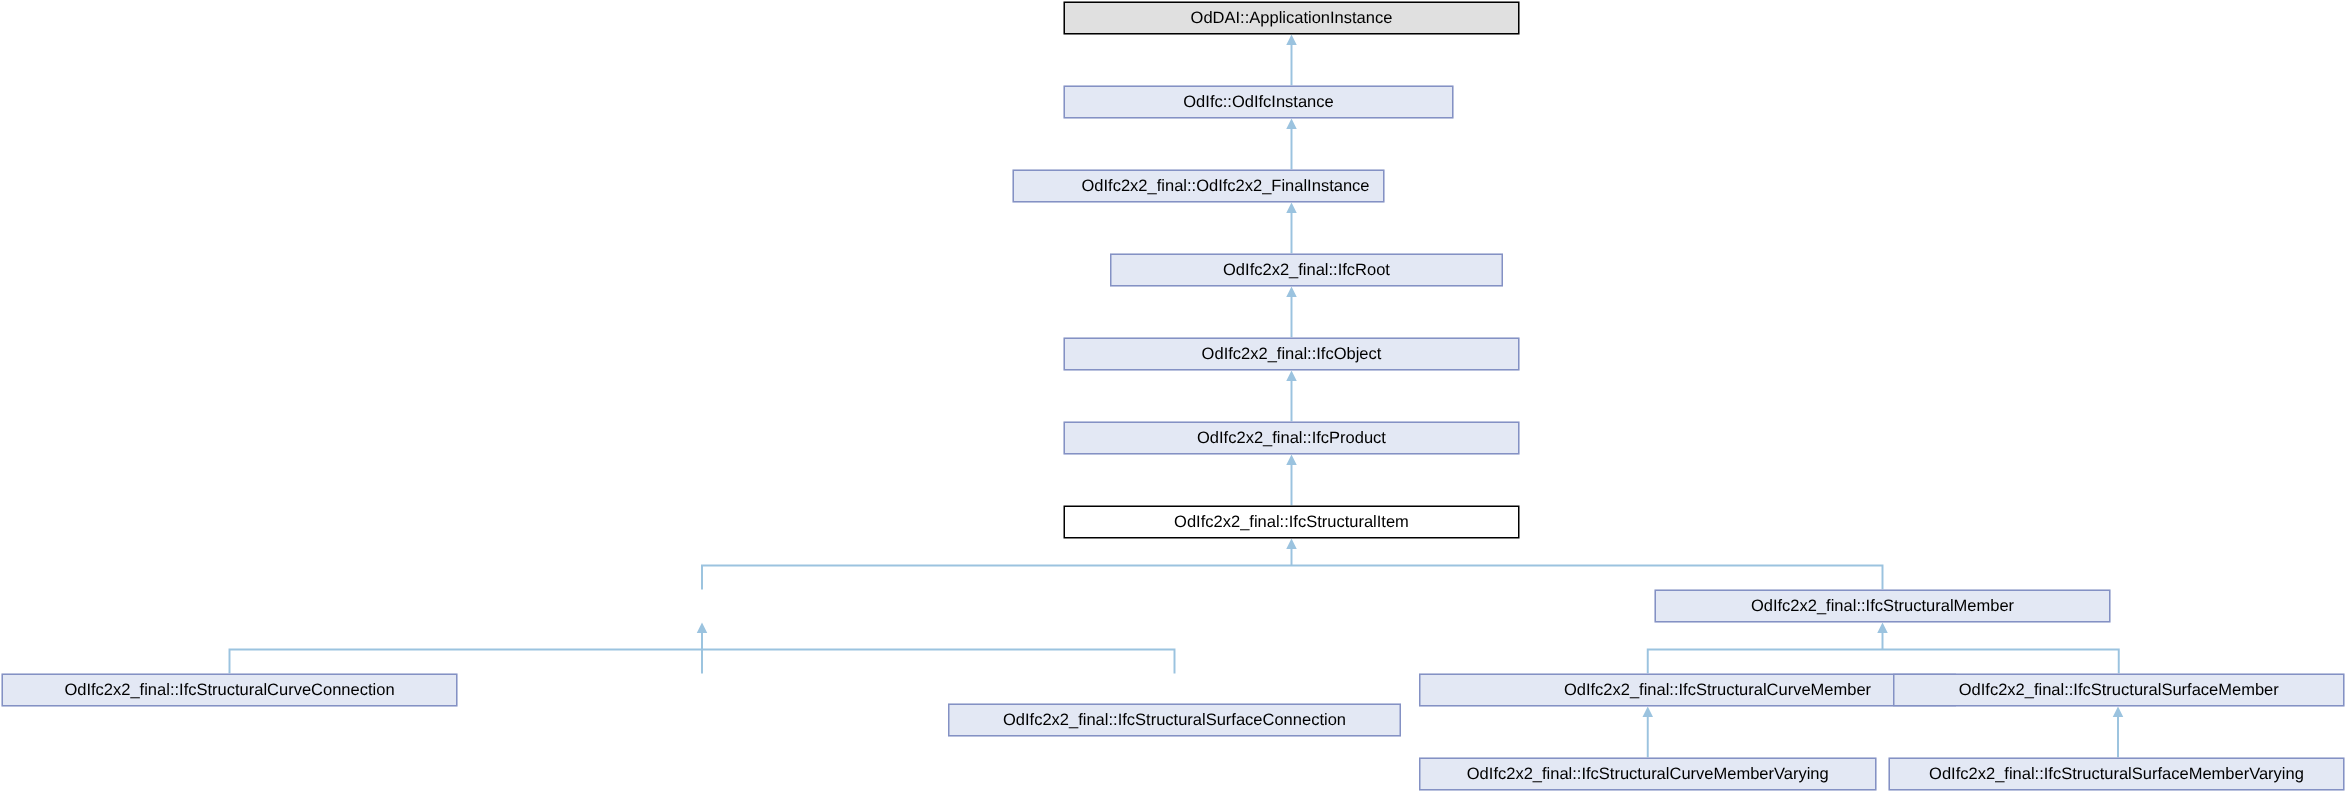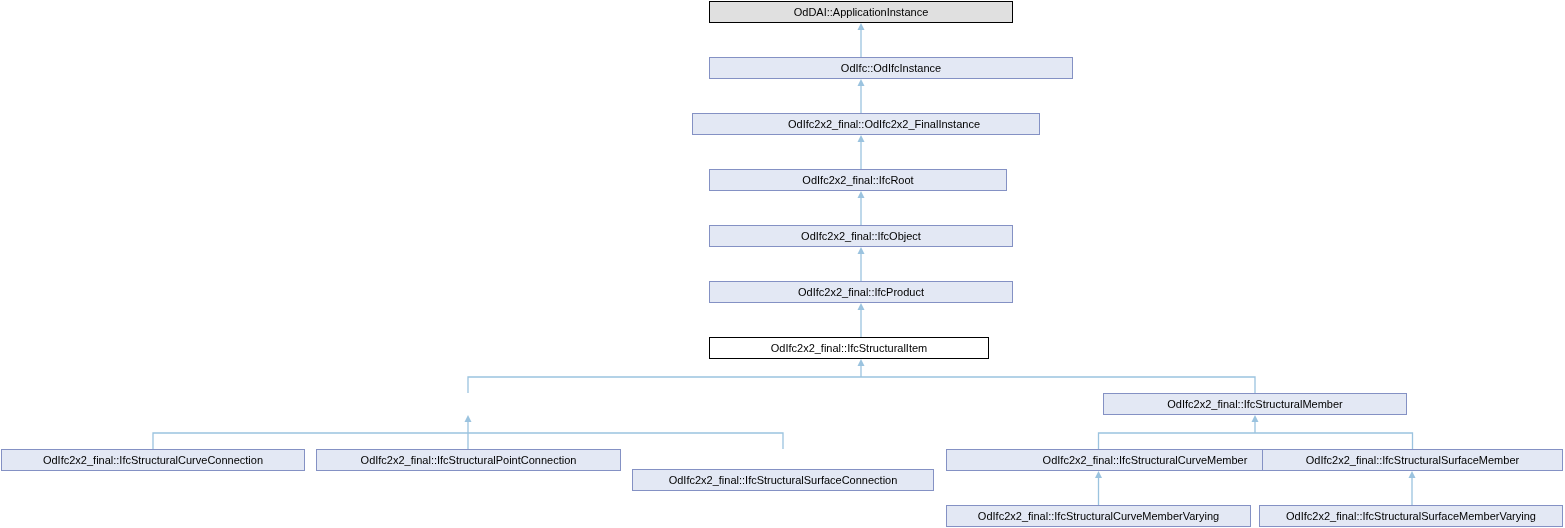--- a/index.html
+++ b/index.html
@@ -42,26 +42,26 @@
     border:1.5px solid var(--external-border);
     cursor:default;
   }
   .node.current{
     background:var(--current-fill);
     border:1.5px solid var(--current-border);
     cursor:default;
   }
   
   #n0 {left:709px; top:1px;   width:304px;}
-  #n1 {left:709px; top:57px;  width:364px;}
-  #n2 {left:692px; top:113px; width:348px;padding-left:36px;}
-  #n3 {left:709px; top:169px; width:298px;}
+  #n1 {left:709px; top:57px;  width:260px;}
+  #n2 {left:675px; top:113px; width:248px;padding-left:36px;}
+  #n3 {left:740px; top:169px; width:262px;}
   #n4 {left:709px; top:225px; width:304px;}
   #n5 {left:709px; top:281px; width:304px;}
-  #n6 {left:709px; top:337px; width:280px;}
+  #n6 {left:709px; top:337px; width:304px;}
   #n7 {left:315px; top:393px; width:306px;}
   #n8 {left:1103px;top:393px; width:304px;}
   #n9 {left:1px;   top:449px; width:304px;}
   #n10{left:316px; top:449px; width:305px;}
   #n11{left:632px; top:449px; width:302px;margin-top:20px;}
   #n12{left:946px; top:449px; width:358px;padding-left:40px;}
   #n13{left:1262px;top:449px; width:301px;}
   #n14{left:946px; top:505px; width:305px;}
   #n15{left:1259px;top:505px; width:304px;}
 </style>
@@ -108,20 +108,19 @@
 
   <div id="n0" class="node external">OdDAI::ApplicationInstance</div>
   <div id="n1" class="node">OdIfc::OdIfcInstance</div>
   <div id="n2" class="node">OdIfc2x2_final::OdIfc2x2_FinalInstance</div>
   <div id="n3" class="node">OdIfc2x2_final::IfcRoot</div>
   <div id="n4" class="node">OdIfc2x2_final::IfcObject</div>
   <div id="n5" class="node">OdIfc2x2_final::IfcProduct</div>
   <div id="n6" class="node current">OdIfc2x2_final::IfcStructuralItem</div>
   <div id="n8" class="node">OdIfc2x2_final::IfcStructuralMember</div>
   <div id="n9" class="node">OdIfc2x2_final::IfcStructuralCurveConnection</div>
-  <div id="n10" class="node">OdIfc2x2_final::IfcStructuralPointConnection</div>
   <div id="n11" class="node">OdIfc2x2_final::IfcStructuralSurfaceConnection</div>
   <div id="n12" class="node">OdIfc2x2_final::IfcStructuralCurveMember</div>
   <div id="n13" class="node">OdIfc2x2_final::IfcStructuralSurfaceMember</div>
   <div id="n14" class="node">OdIfc2x2_final::IfcStructuralCurveMemberVarying</div>
   <div id="n15" class="node">OdIfc2x2_final::IfcStructuralSurfaceMemberVarying</div>
 
 </div>
 
 </body></html>

